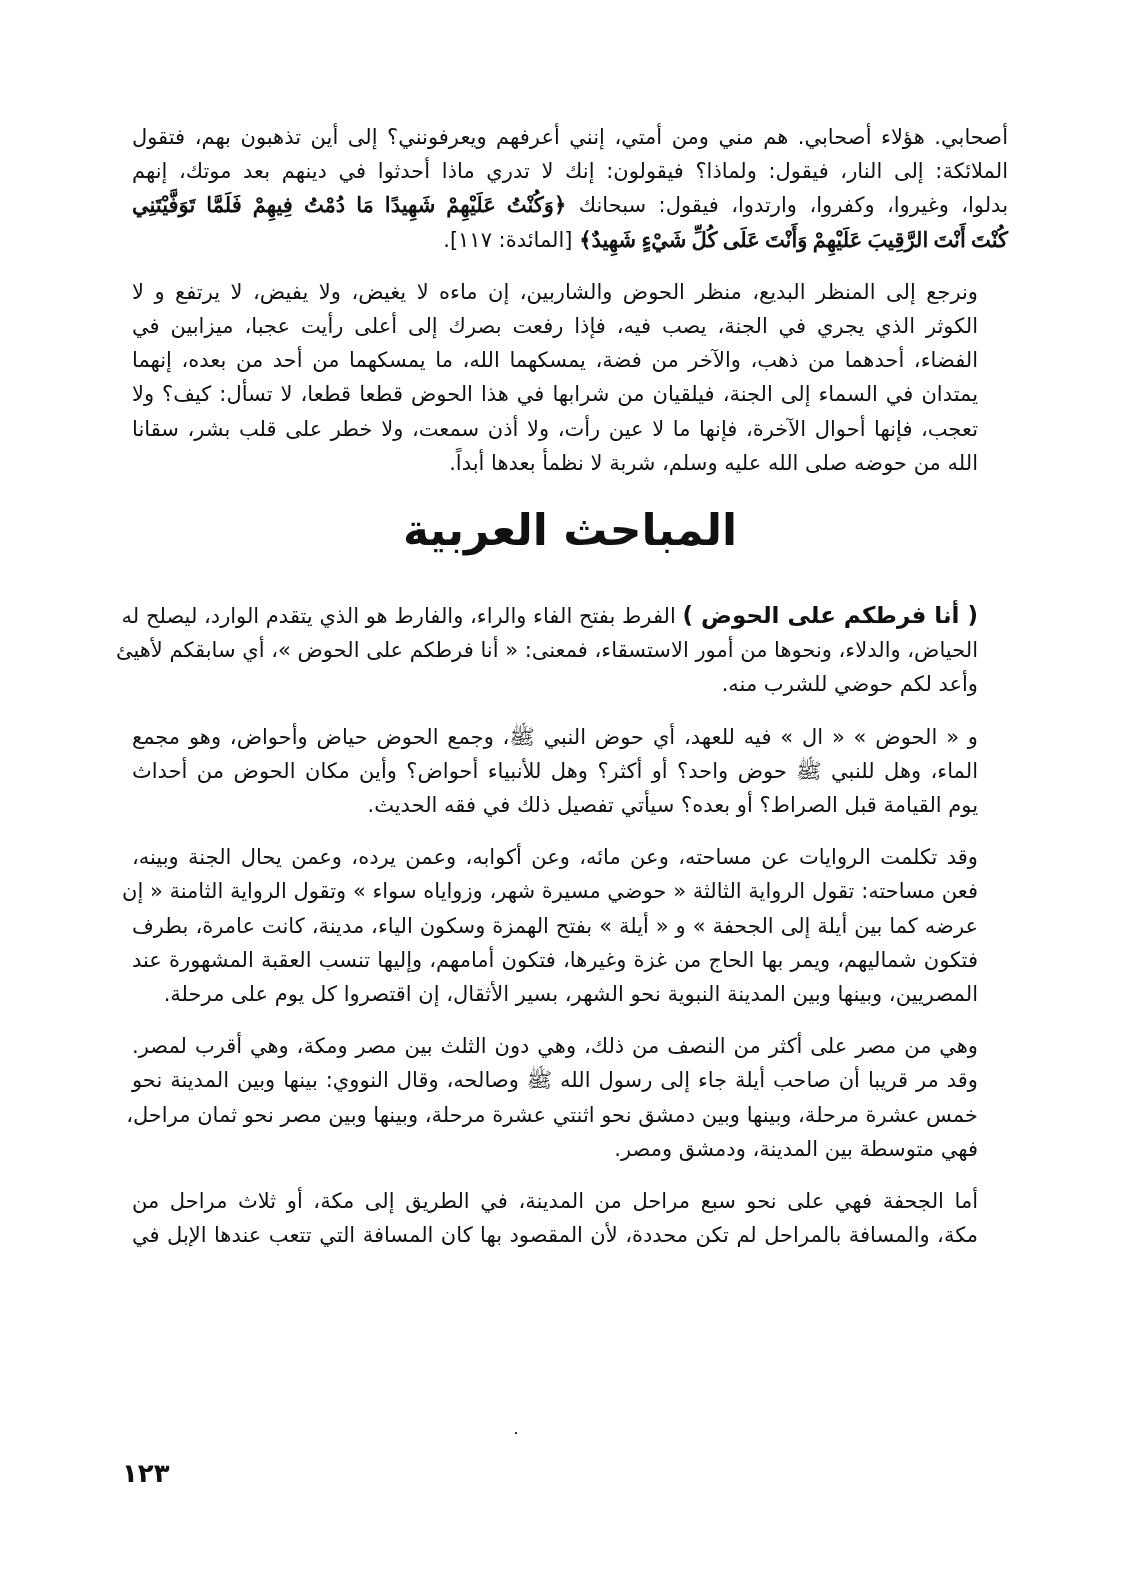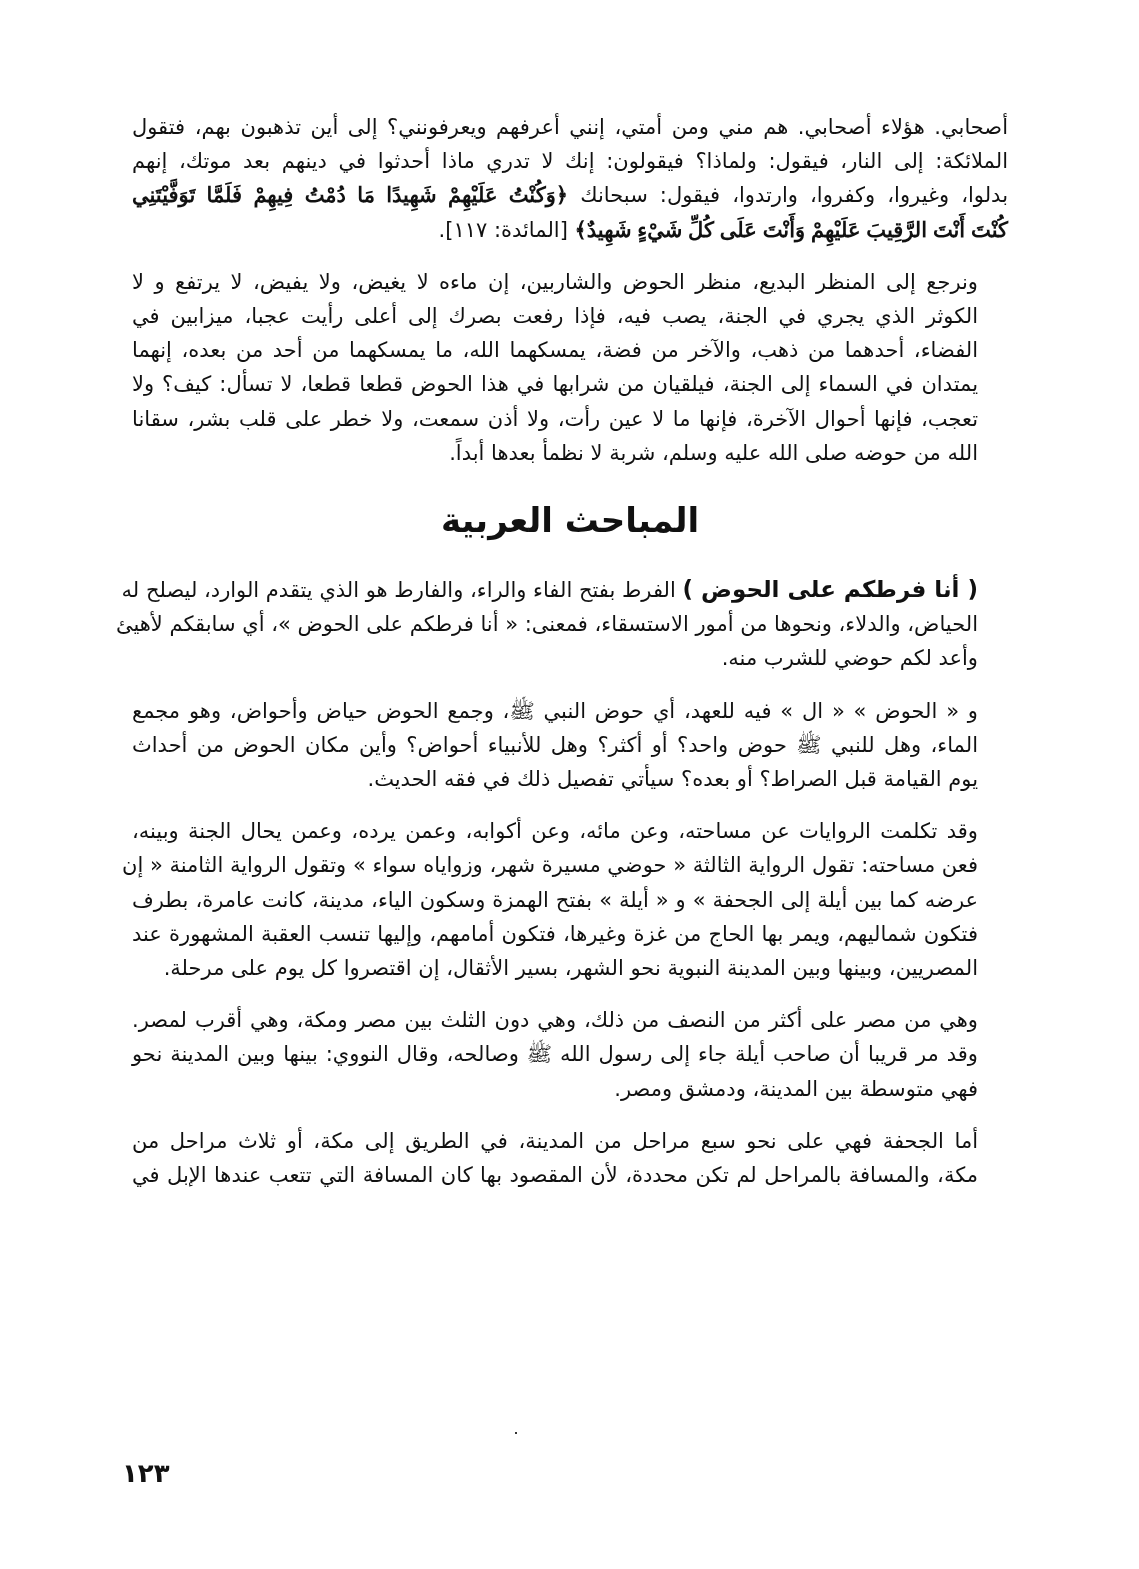--- a/index.html
+++ b/index.html
@@ -5,30 +5,30 @@
   html, body { margin: 0; padding: 0; background: #ffffff; }
   body {
     width: 1139px; height: 1569px; position: relative; overflow: hidden;
     font-family: "DejaVu Sans", sans-serif; color: #111111;
   }
   .page {
     position: absolute; left: 132px; top: 108px; width: 876px;
     direction: rtl; text-align: justify; text-align-last: right;
   }
   .para {
-    font-size: 21px; line-height: 34.2px; margin: 2px 0 18px 0;
+    font-size: 21px; line-height: 34.2px; margin: 12px 0 18px 0;
   }
   .para.indent { text-indent: 30px; }
   .line { display: block; white-space: nowrap; text-align: justify; text-align-last: justify; }
   .line.last { text-align-last: right; }
-  .quran { font-weight: bold; font-family: Liberation Sans, sans-serif; }
+  .quran { font-weight: bold; font-family: Liberation Serif, serif; }
   .bold { font-weight: bold; font-size: 23px; }
   .heading {
-    text-align: right; text-align-last: center; font-size: 34px; font-weight: bold;
-    margin: 28px 0 30px 0; line-height: 44px;
+    text-align: right; text-align-last: center; font-size: 44px; font-weight: bold;
+    margin: 28px 0 46px 0; line-height: 44px;
   }
   .pagenum {
     position: absolute; left: 122px; top: 1458px; font-size: 26px; font-weight: bold;
     direction: rtl; font-family: "DejaVu Sans", sans-serif;
   }
   .dot { position: absolute; left: 515px; top: 1432px; width: 2px; height: 2px; background:#333; }
 </style>
 </head>
 <body>
 
@@ -77,20 +77,21 @@
     <span class="line">وقد تكلمت الروايات عن مساحته، وعن مائه، وعن أكوابه، وعمن يرده، وعمن يحال الجنة وبينه،</span>
     <span class="line">فعن مساحته: تقول الرواية الثالثة « حوضي مسيرة شهر، وزواياه سواء » وتقول الرواية الثامنة « إن</span>
     <span class="line">عرضه كما بين أيلة إلى الجحفة » و « أيلة » بفتح الهمزة وسكون الياء، مدينة، كانت عامرة، بطرف</span>
     <span class="line">فتكون شماليهم، ويمر بها الحاج من غزة وغيرها، فتكون أمامهم، وإليها تنسب العقبة المشهورة عند</span>
     <span class="line last">المصريين، وبينها وبين المدينة النبوية نحو الشهر، بسير الأثقال، إن اقتصروا كل يوم على مرحلة.</span>
   </p>
 
   <p class="para indent">
     <span class="line">وهي من مصر على أكثر من النصف من ذلك، وهي دون الثلث بين مصر ومكة، وهي أقرب لمصر.</span>
     <span class="line">وقد مر قريبا أن صاحب أيلة جاء إلى رسول الله ﷺ وصالحه، وقال النووي: بينها وبين المدينة نحو</span>
+    <span class="line">خمس عشرة مرحلة، وبينها وبين دمشق نحو اثنتي عشرة مرحلة، وبينها وبين مصر نحو ثمان مراحل،</span>
     <span class="line last">فهي متوسطة بين المدينة، ودمشق ومصر.</span>
   </p>
 
   <p class="para indent">
     <span class="line">أما الجحفة فهي على نحو سبع مراحل من المدينة، في الطريق إلى مكة، أو ثلاث مراحل من</span>
     <span class="line">مكة، والمسافة بالمراحل لم تكن محددة، لأن المقصود بها كان المسافة التي تتعب عندها الإبل في</span>
   </p>
 </div>
 
 <div class="dot"></div>

